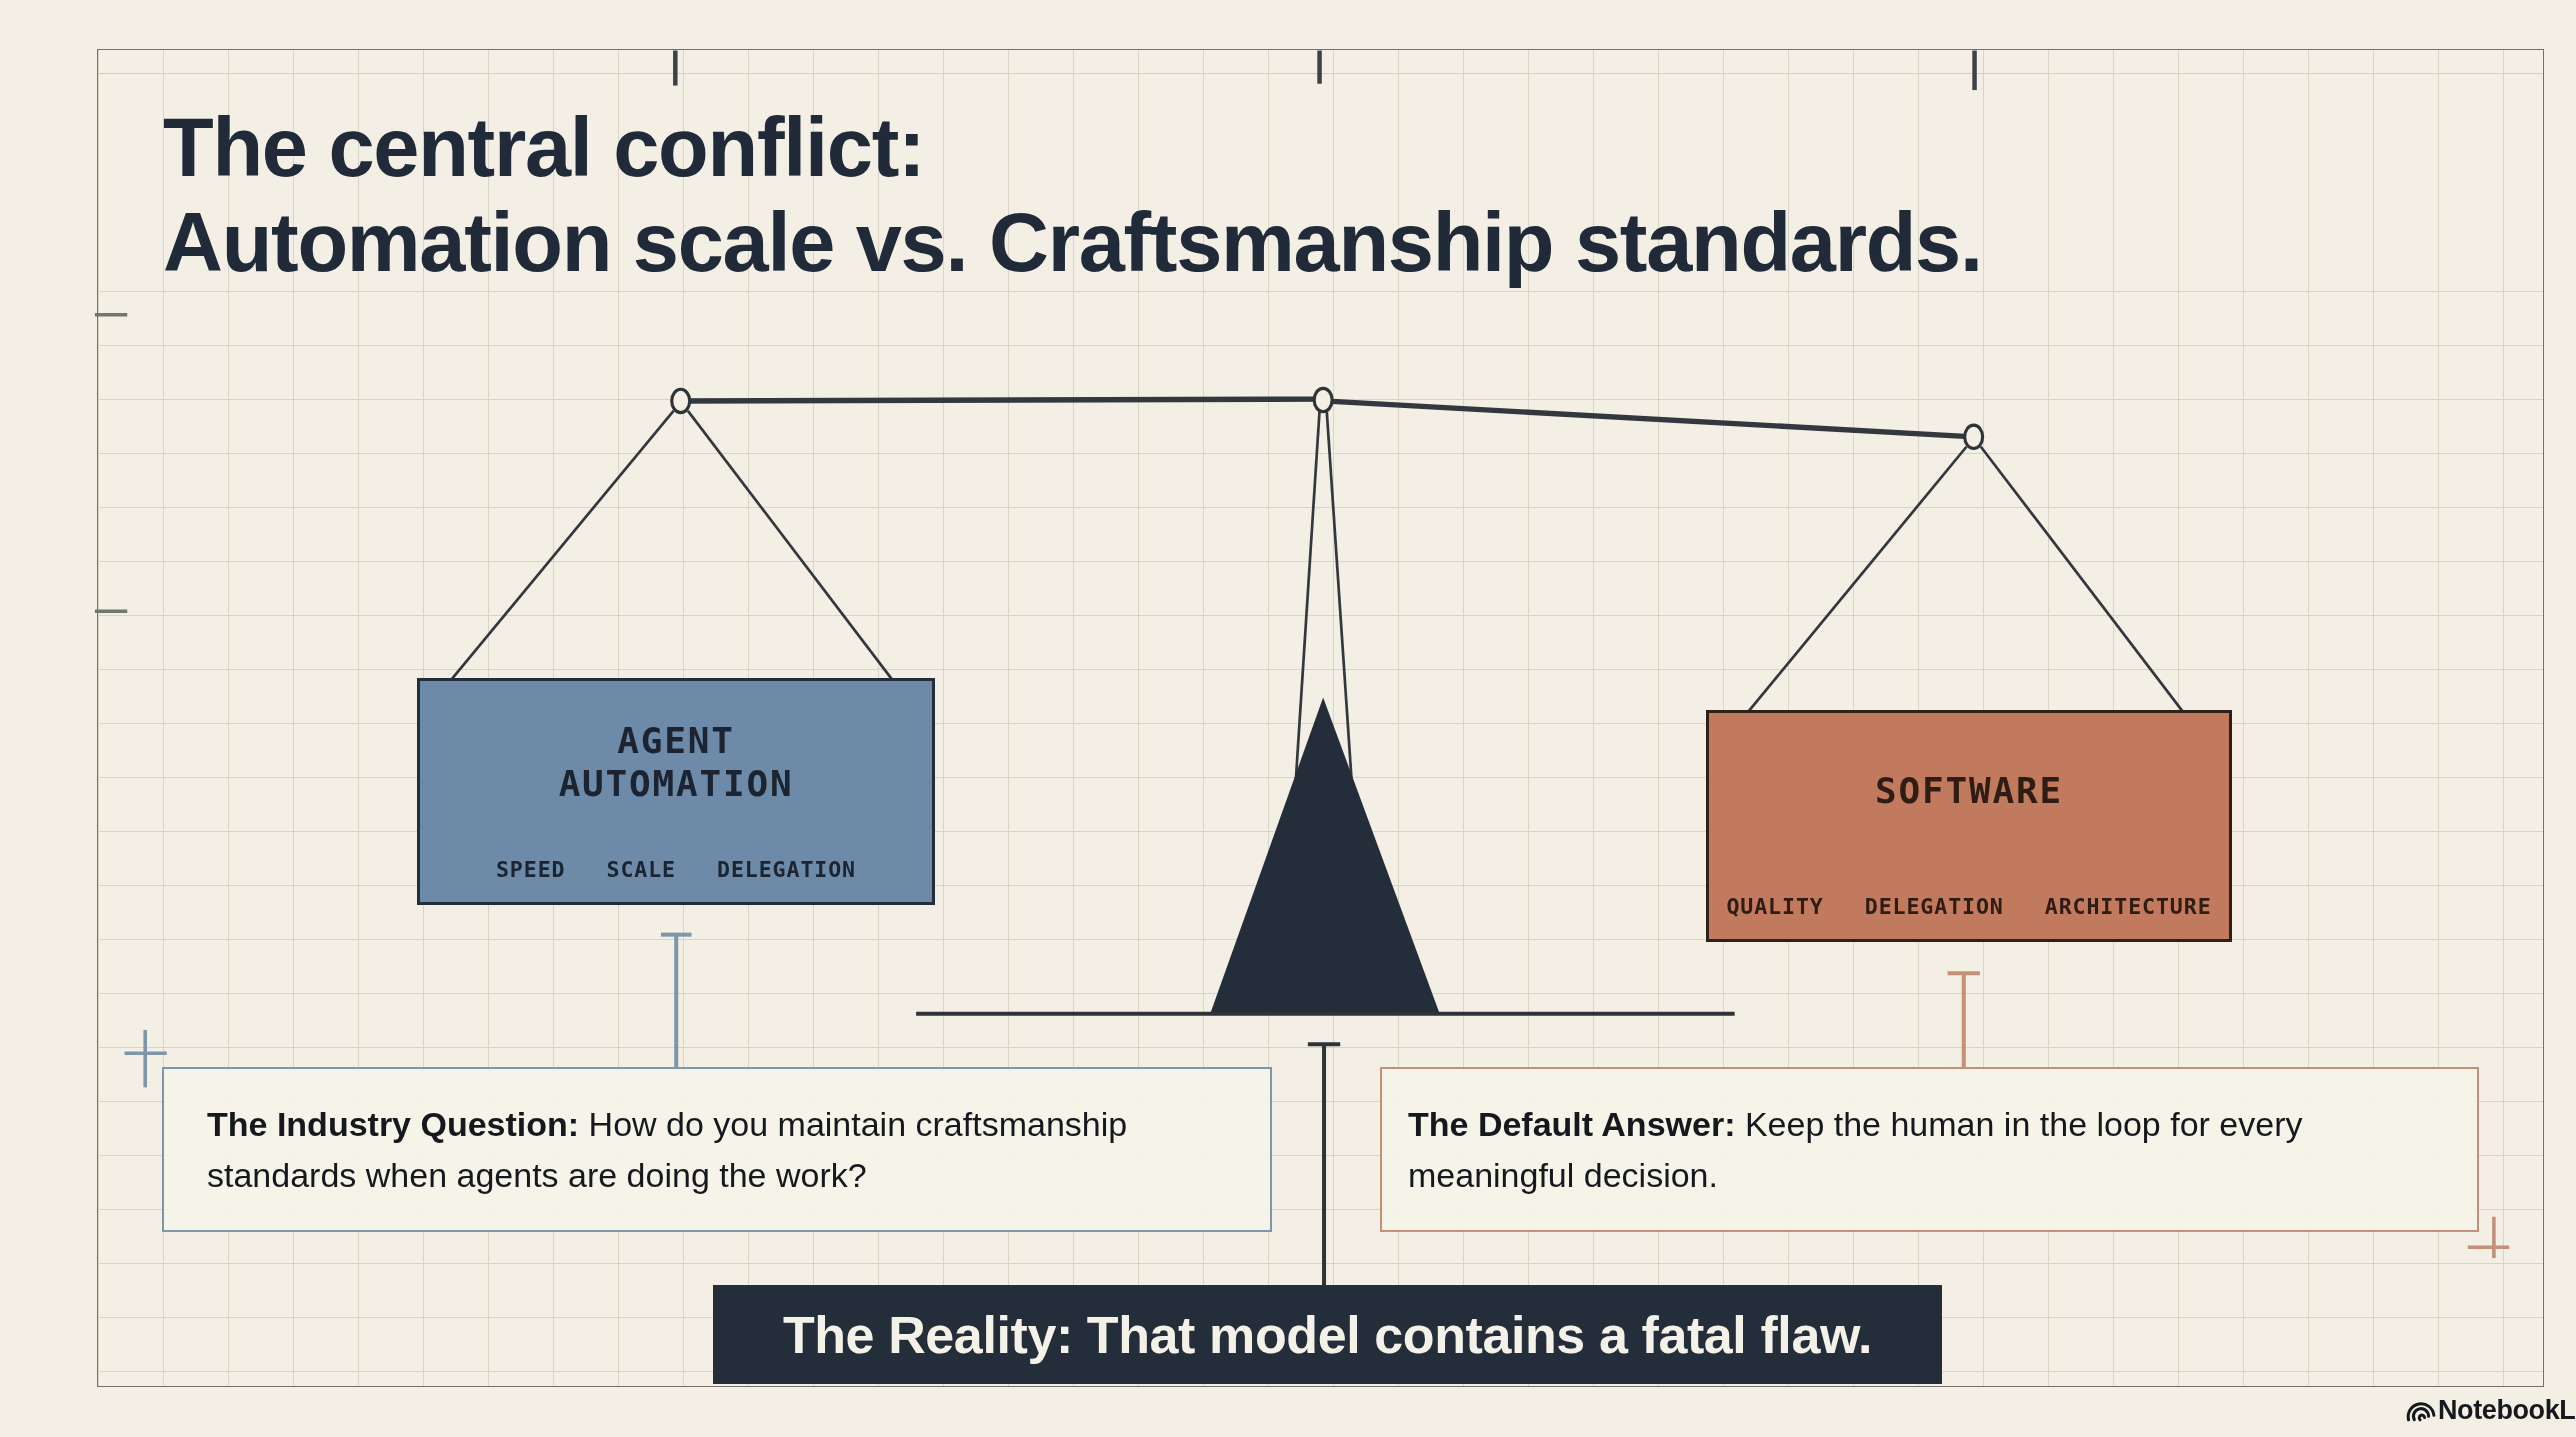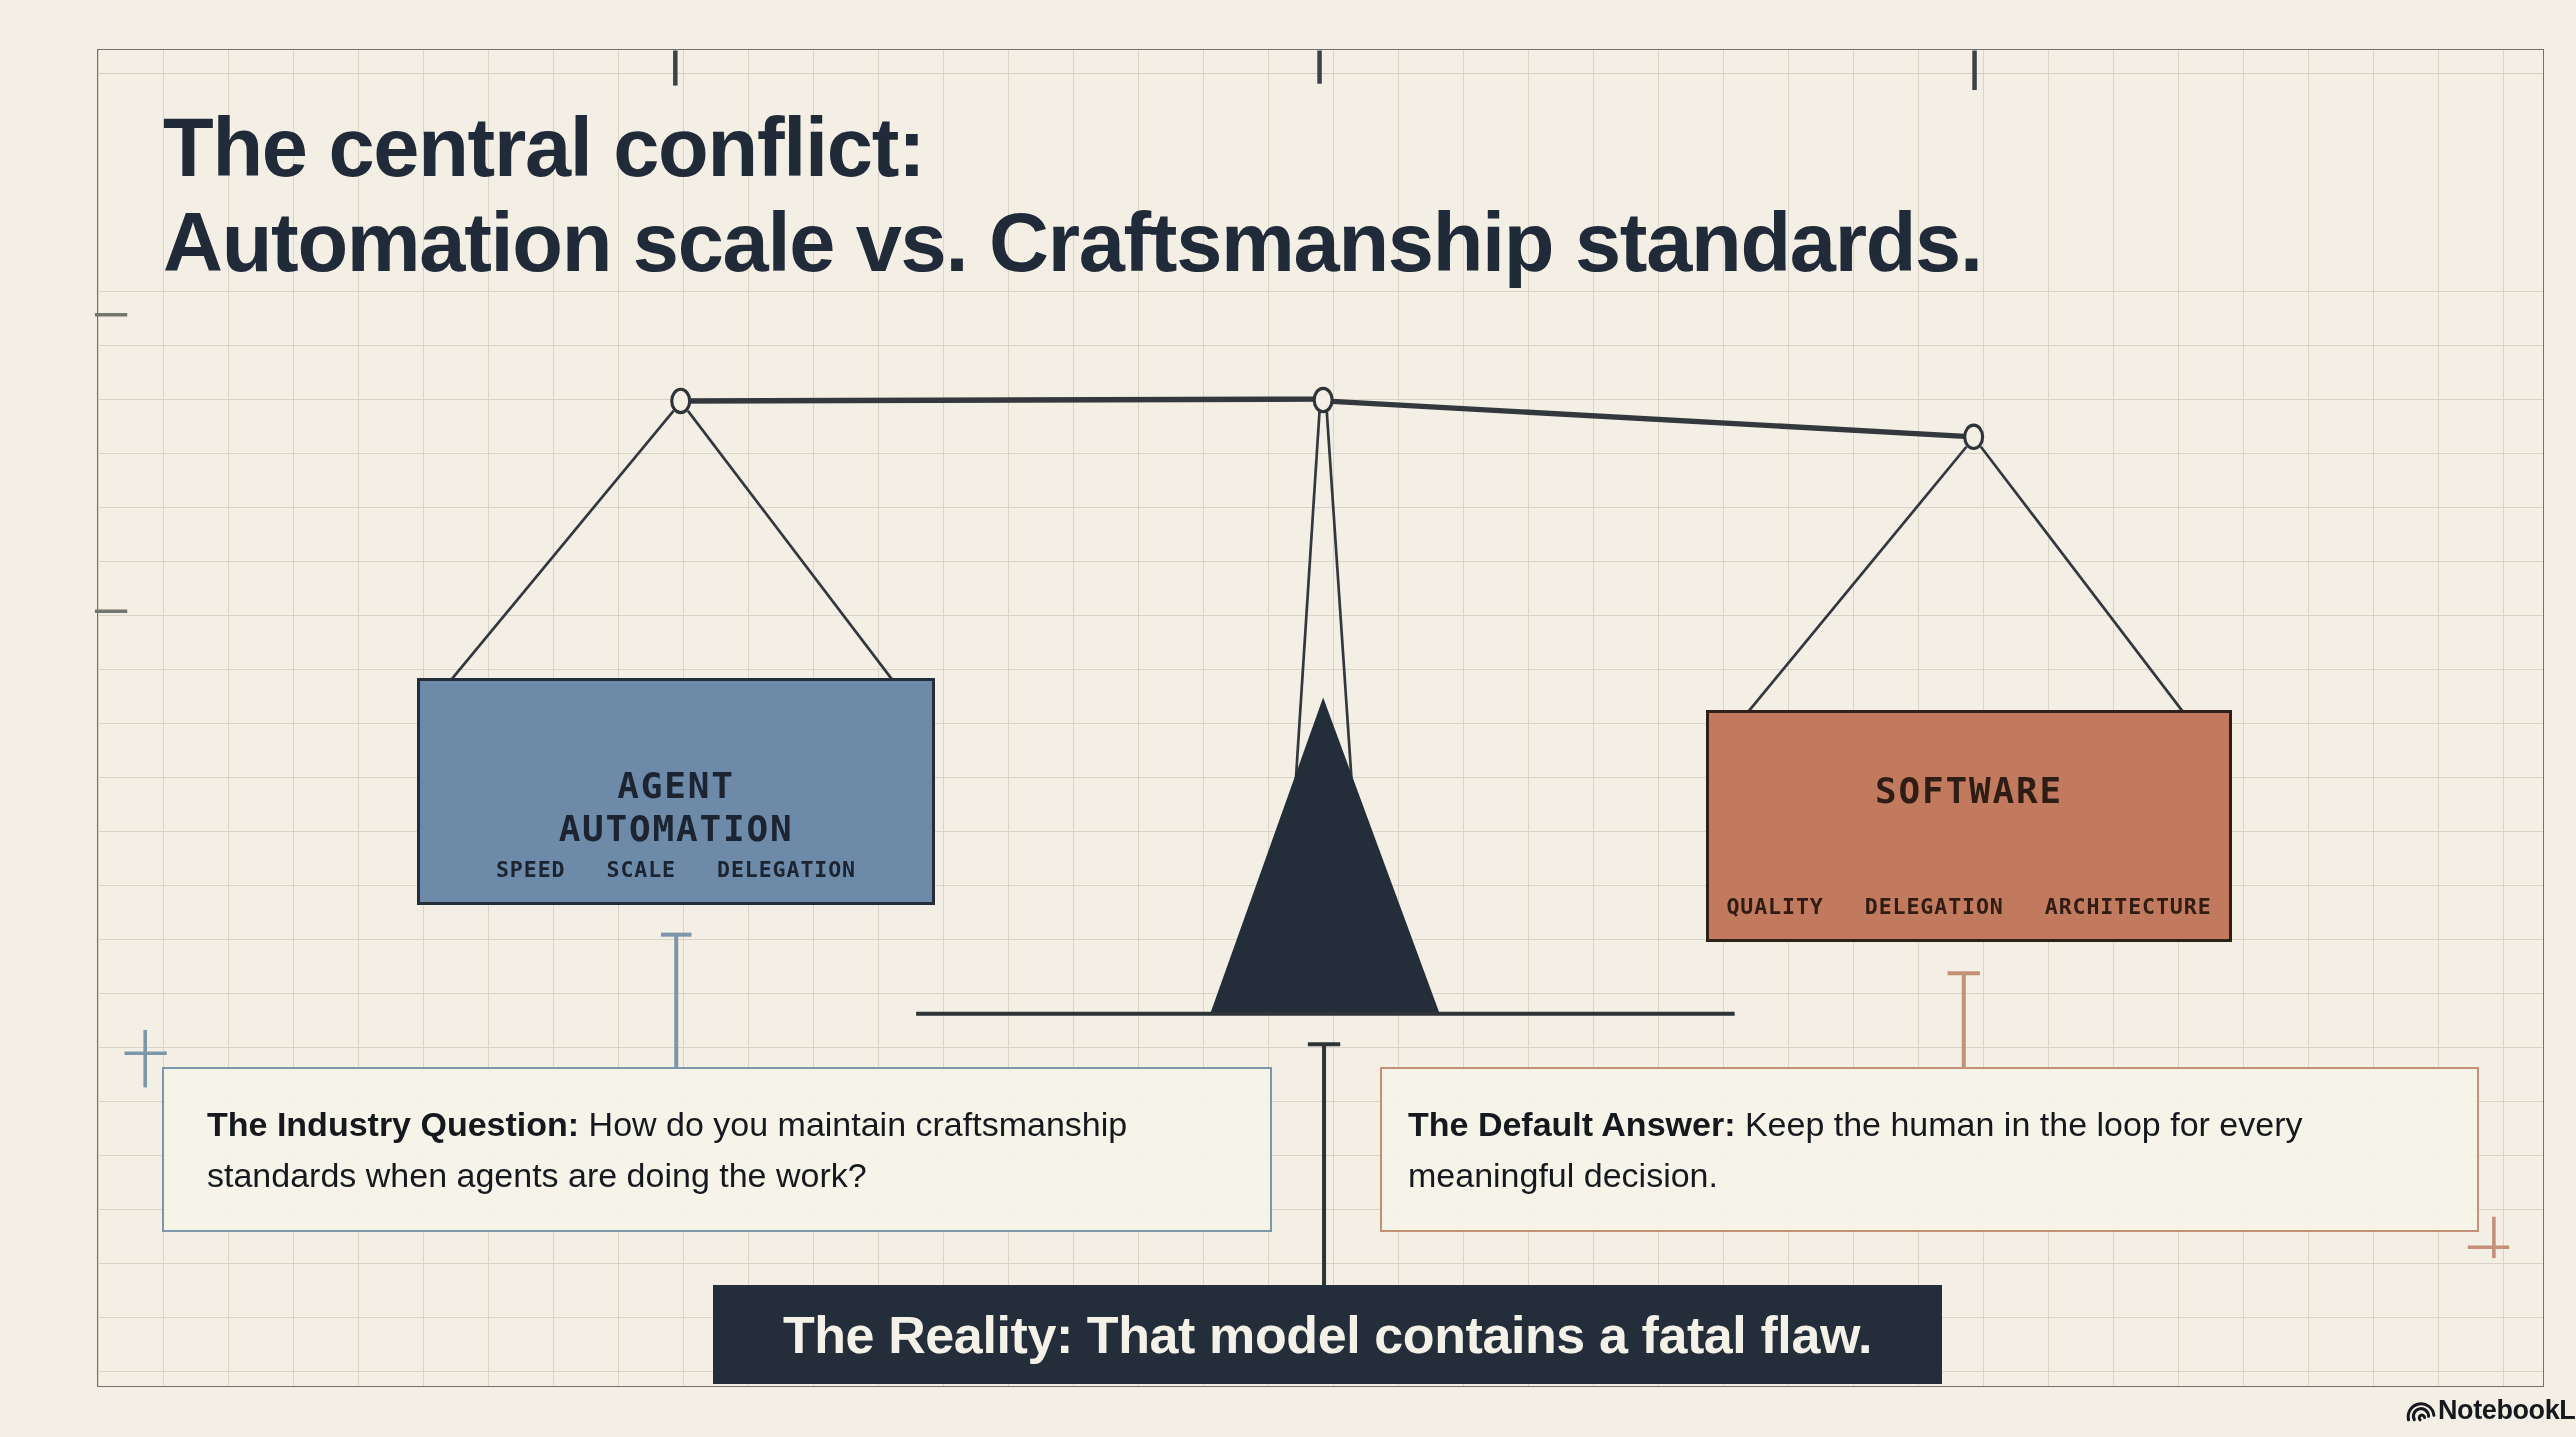--- a/index.html
+++ b/index.html
@@ -24,21 +24,21 @@
     color:#202a38;
   }
   svg.overlay{position:absolute;left:0;top:0;z-index:3;}
   .pan{
     position:absolute;box-sizing:border-box;z-index:4;
     font-family:"DejaVu Sans Mono","Liberation Mono",monospace;text-align:center;
   }
   .pan .pan-title{font-size:36px;font-weight:bold;line-height:1.2;letter-spacing:1.8px;}
   .pan .tags{position:absolute;left:0;bottom:20px;width:100%;display:flex;justify-content:center;gap:41px;
     font-size:21.6px;font-weight:bold;letter-spacing:0.9px;}
-  #pan-left{left:385px;top:678px;width:518px;height:227px;background:#6d8ba9;border:3.6px solid #242d3a;color:#1b2430;padding-top:83px;}
+  #pan-left{left:385px;top:678px;width:518px;height:227px;background:#6d8ba9;border:3.6px solid #242d3a;color:#1b2430;padding-top:38px;}
   #pan-right{left:1674px;top:710px;width:526px;height:232px;background:#c27a5e;border:3.6px solid #30201a;color:#2f1d15;padding-top:56px;}
   .callout{
     position:absolute;box-sizing:border-box;z-index:4;top:1067px;height:165px;
     background:rgba(246,243,233,.92);display:flex;align-items:center;
     font-size:34px;line-height:1.5;color:#15181d;
   }
   .callout b{font-weight:bold;}
   #callout-left{left:130px;width:1110px;border:2.7px solid #7e96a9;padding-left:43px;}
   #callout-left .txt{width:997px;}
   #callout-right{left:1348px;width:1099px;border:2.7px solid #c49078;padding-left:26px;}

